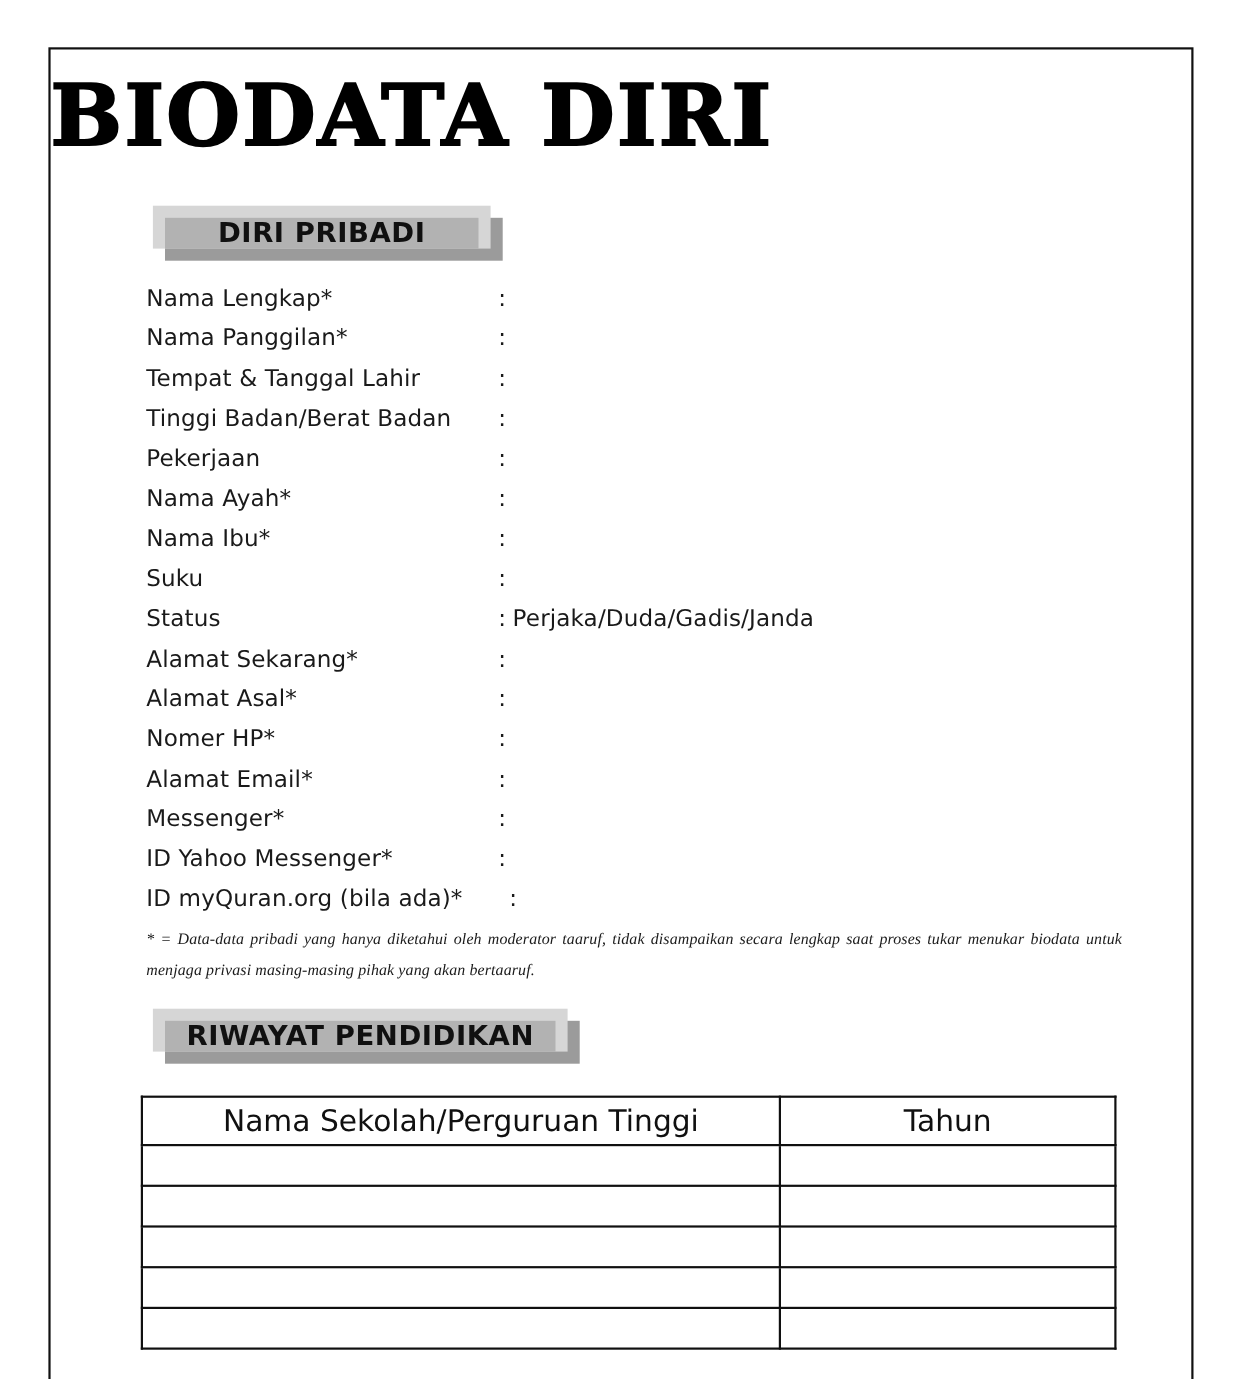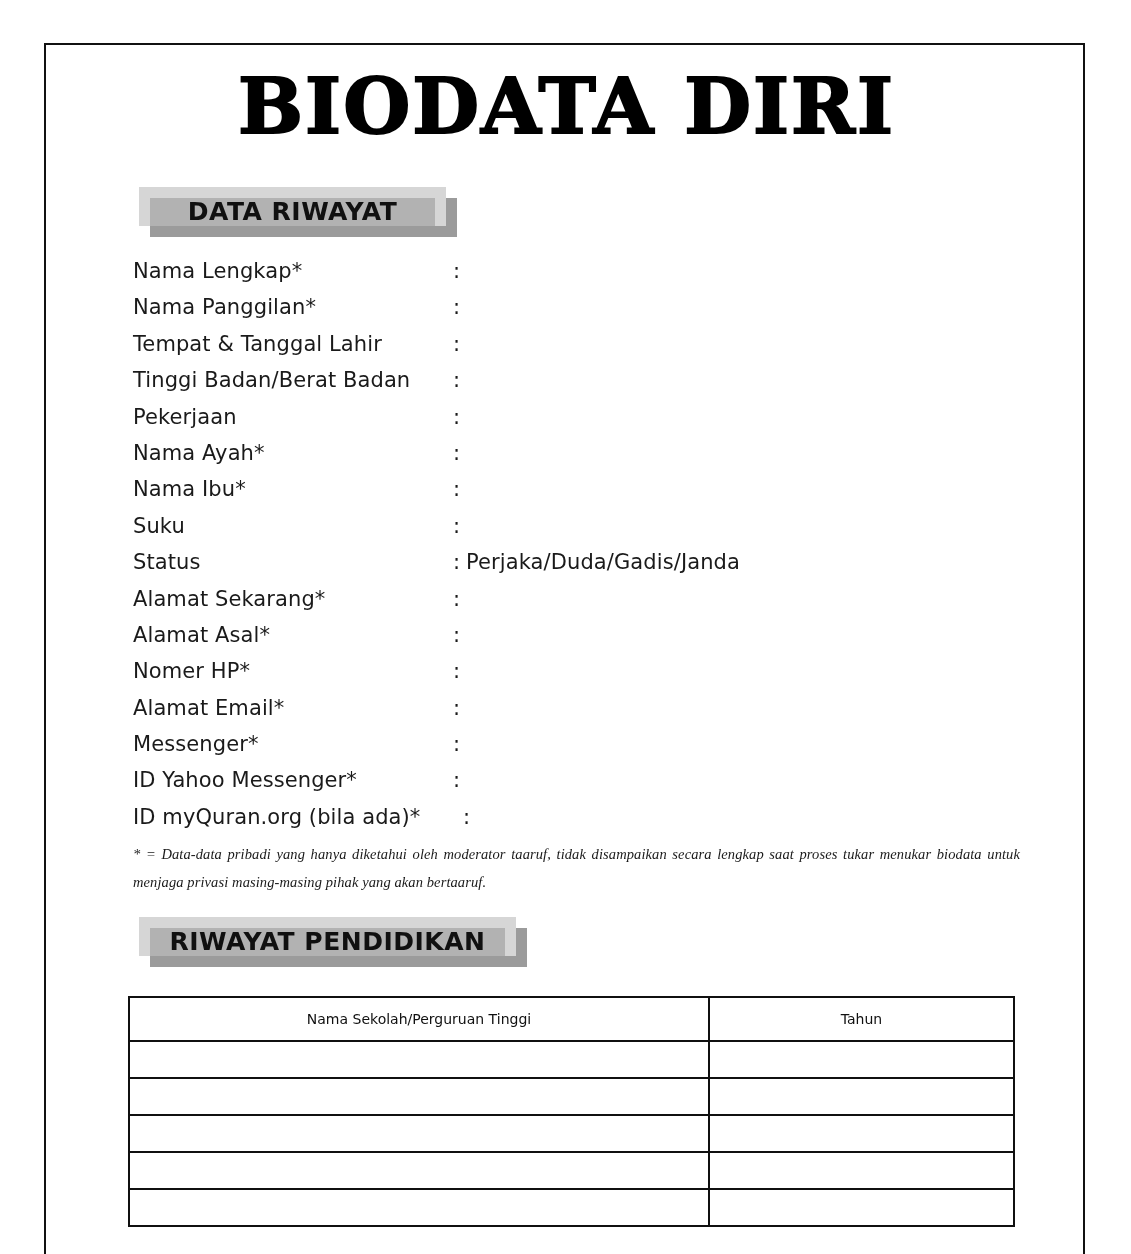--- a/index.html
+++ b/index.html
@@ -27,21 +27,21 @@
     box-sizing: border-box;
     background: #ffffff;
   }
 
   
   #doc-title {
     position: absolute;
     left: 0;
     top: 18px;
     width: 1041px;
-    text-align: center;
+    text-align: left;
     font-family: "DejaVu Serif", serif;
     font-weight: bold;
     font-size: 77px;
     line-height: 86px;
     letter-spacing: 2px;
     color: #000000;
     -webkit-text-stroke: 2.0px #000000;
     white-space: nowrap;
   }
 
@@ -184,41 +184,41 @@
   #education-table th,
   #education-table td {
     border: 2px solid #101010;
     box-sizing: border-box;
     padding: 0;
   }
   #education-table th {
     height: 44px;
     font-family: "DejaVu Sans", sans-serif;
     font-weight: normal;
-    font-size: 14px;
+    font-size: 27px;
     color: #101010;
     text-align: center;
     vertical-align: middle;
   }
   #education-table td { height: 37px; }
   .col-school { width: 580px; }
   .col-year   { width: 305px; }
 </style>
 </head>
 <body>
 
 <div id="page-sheet">
 
   <div id="doc-title">BIODATA DIRI</div>
 
   <div id="section-data-pribadi" class="section-header">
     <div class="shadow-box"></div>
     <div class="light-box"></div>
     <div class="mid-box"></div>
-    <div class="section-label">DATA RIWAYAT</div>
+    <div class="section-label">DIRI PRIBADI</div>
   </div>
 
   <div id="fields-list">
 
     <div class="field-row">
       <span class="field-label">Nama Lengkap*</span>
       <span class="field-colon">:</span>
       <span class="field-value"></span>
     </div>
 

